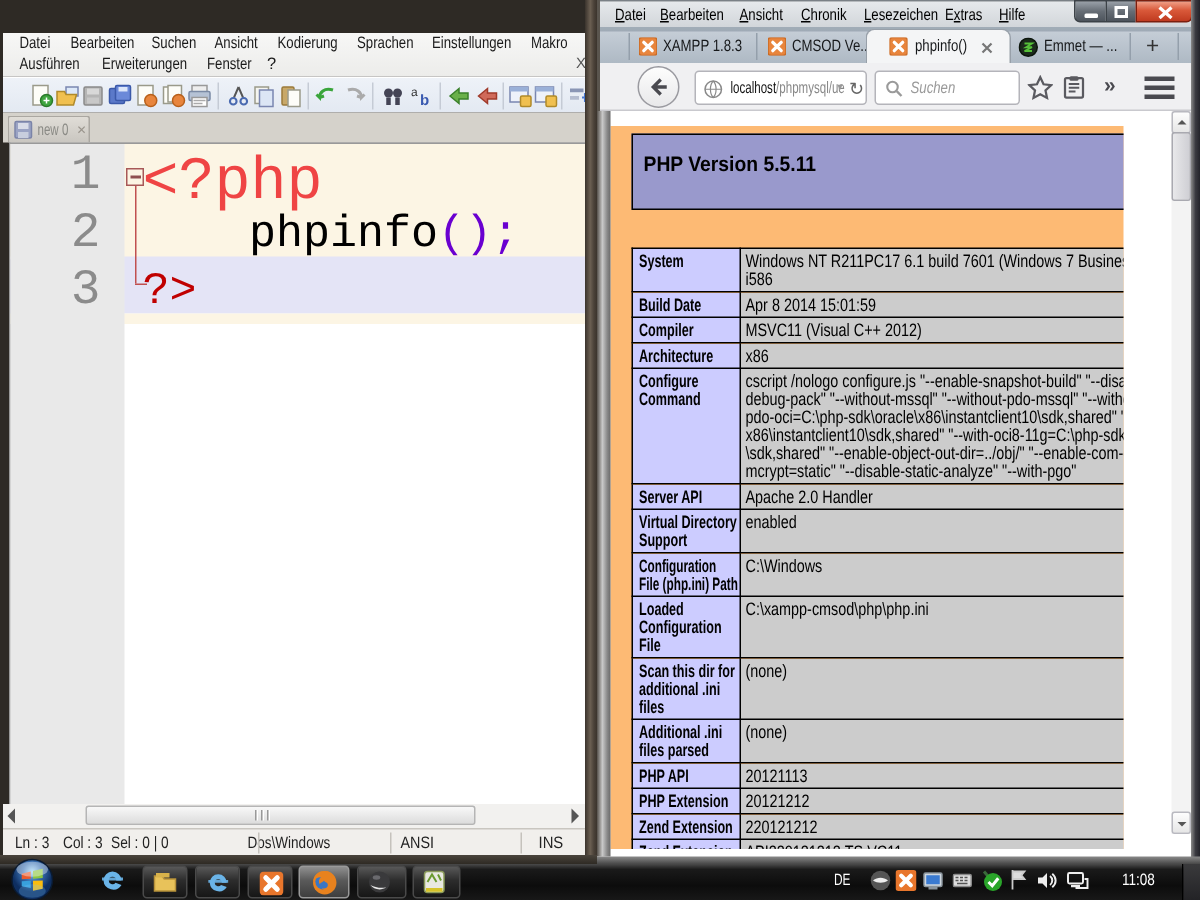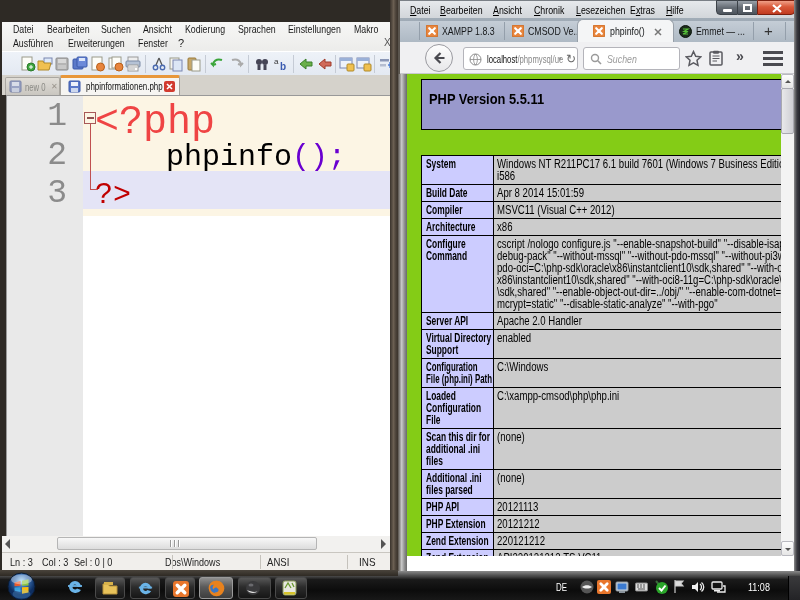--- a/index.html
+++ b/index.html
@@ -131,33 +131,20 @@
   <div class="abs" style="left:2px;top:75px;width:388px;height:20px;background:#d5d2cb">
     <div class="abs" style="left:3px;top:2px;width:55px;height:18px;background:linear-gradient(#e0ddd7,#c9c6c0);border:1px solid #aaa7a1;border-bottom:none;border-radius:2px 2px 0 0">
       <svg class="abs" style="left:3px;top:2px" width="13" height="13" viewBox="0 0 13 13">
           <rect x="1" y="1" width="11" height="11" rx="1" fill="#9aa3c4" stroke="#7b84a8"></rect>
           <rect x="3" y="2" width="7" height="4" fill="#d8dce8"></rect>
           <rect x="3" y="8" width="7" height="4" fill="#c8cede"></rect>
         </svg>
       <div class="abs" style="left:19px;top:3px;font-size:11px;color:#8a8a85"><span class="cx" style="transform:scaleX(.7)">new 0</span></div>
       <div class="abs" style="left:45px;top:4px;font-size:8px;color:#99948c">✕</div>
     </div>
-    <div class="abs" style="left:58px;top:0;width:120px;height:20px;background:#f6f5f2;border:1px solid #a5a29c;border-bottom:none;border-top:3px solid #e8973a;border-radius:2px 2px 0 0">
-      <svg class="abs" style="left:7px;top:2px" width="13" height="13" viewBox="0 0 13 13">
-          <rect x="1" y="1" width="11" height="11" rx="1" fill="#5b79c9" stroke="#3b59a9"></rect>
-          <rect x="3" y="2" width="7" height="4" fill="#eef2fa"></rect>
-          <rect x="3" y="8" width="7" height="4" fill="#cdd8ef"></rect>
-        </svg>
-      <div class="abs" style="left:25px;top:2px;font-size:11px;color:#111"><span class="cx" style="transform:scaleX(.72)">phpinformationen.php</span></div>
-      <div class="abs" style="left:103px;top:3px;width:11px;height:11px;background:#d23b2f;border-radius:2px">
-          <svg class="abs" style="left:2px;top:2px" width="7" height="7" viewBox="0 0 7 7">
-            <path d="M1 1 L6 6 M6 1 L1 6" stroke="#fff" stroke-width="1.6"></path>
-          </svg>
-        </div>
-    </div>
   </div>
 
   <div class="abs" style="left:6px;top:95px;width:384px;height:441px;background:#fff;border-top:1px solid #999;border-left:1px solid #999;overflow:hidden">
     <div class="abs" style="left:0;top:0;width:100%;height:77px;background:#fcf5e4"></div>
     <div class="abs" style="left:0;top:75px;width:100%;height:38px;background:#e4e4f6"></div>
     <div class="abs" style="left:0;top:113px;width:100%;height:7px;background:#fcf5e4"></div>
     <div class="abs" style="left:0;top:0;width:76px;height:441px;background:#e9e9e9"></div>
     <div class="abs mono" style="left:0;top:2px;width:76px;font-size:33px;line-height:38.5px;color:#8b8b8b;text-align:right;padding-right:16px">1<br>2<br>3</div>
     <div class="abs" style="left:77px;top:16px;width:12px;height:12px;border:1px solid #a85858;background:#fcf5e4"></div>
     <div class="abs" style="left:80px;top:21px;width:7px;height:2px;background:#905050"></div>
@@ -278,21 +265,21 @@
         <rect x="2" y="2" width="12" height="13" rx="1" fill="none" stroke="#5a5a60" stroke-width="1.5"></rect>
         <rect x="5" y="0.8" width="6" height="3" rx="1" fill="#5a5a60"></rect>
         <path d="M4.5 6 L11.5 6 M4.5 8.5 L11.5 8.5 M4.5 11 L9 11" stroke="#5a5a60" stroke-width="1.2"></path>
       </svg>
     <div class="abs" style="left:338px;top:6px;font-size:14px;color:#4a4a50;font-weight:bold">»</div>
     <div class="abs" style="left:365px;top:9px;width:20px;height:3px;background:#4a4a50"></div>
     <div class="abs" style="left:365px;top:15px;width:20px;height:3px;background:#4a4a50"></div>
     <div class="abs" style="left:365px;top:21px;width:20px;height:3px;background:#4a4a50"></div>
   </div>
 
-  <div class="abs" style="left:9px;top:74px;width:374px;height:482px;background:#84cc16;overflow:hidden" id="content">
+  <div class="abs" style="left:9px;top:84px;width:342px;height:482px;background:#fdba74;overflow:hidden" id="content">
     <div class="abs" style="left:14px;top:5px;width:600px;height:51px;background:#9999cc;border:1px solid #000">
       <div class="abs" style="left:7px;top:11px;font-size:14px;font-weight:bold;color:#000"><span class="cx" style="transform:scaleX(.92)">PHP Version 5.5.11</span></div>
     </div>
     <table id="phptable" style="position:absolute;left:14px;top:81px;width:600px;border-collapse:collapse;table-layout:fixed;color:#000" cellspacing="0">
       <colgroup>
           <col style="width:72px">
           <col>
         </colgroup>
       <tbody>
       <tr>

